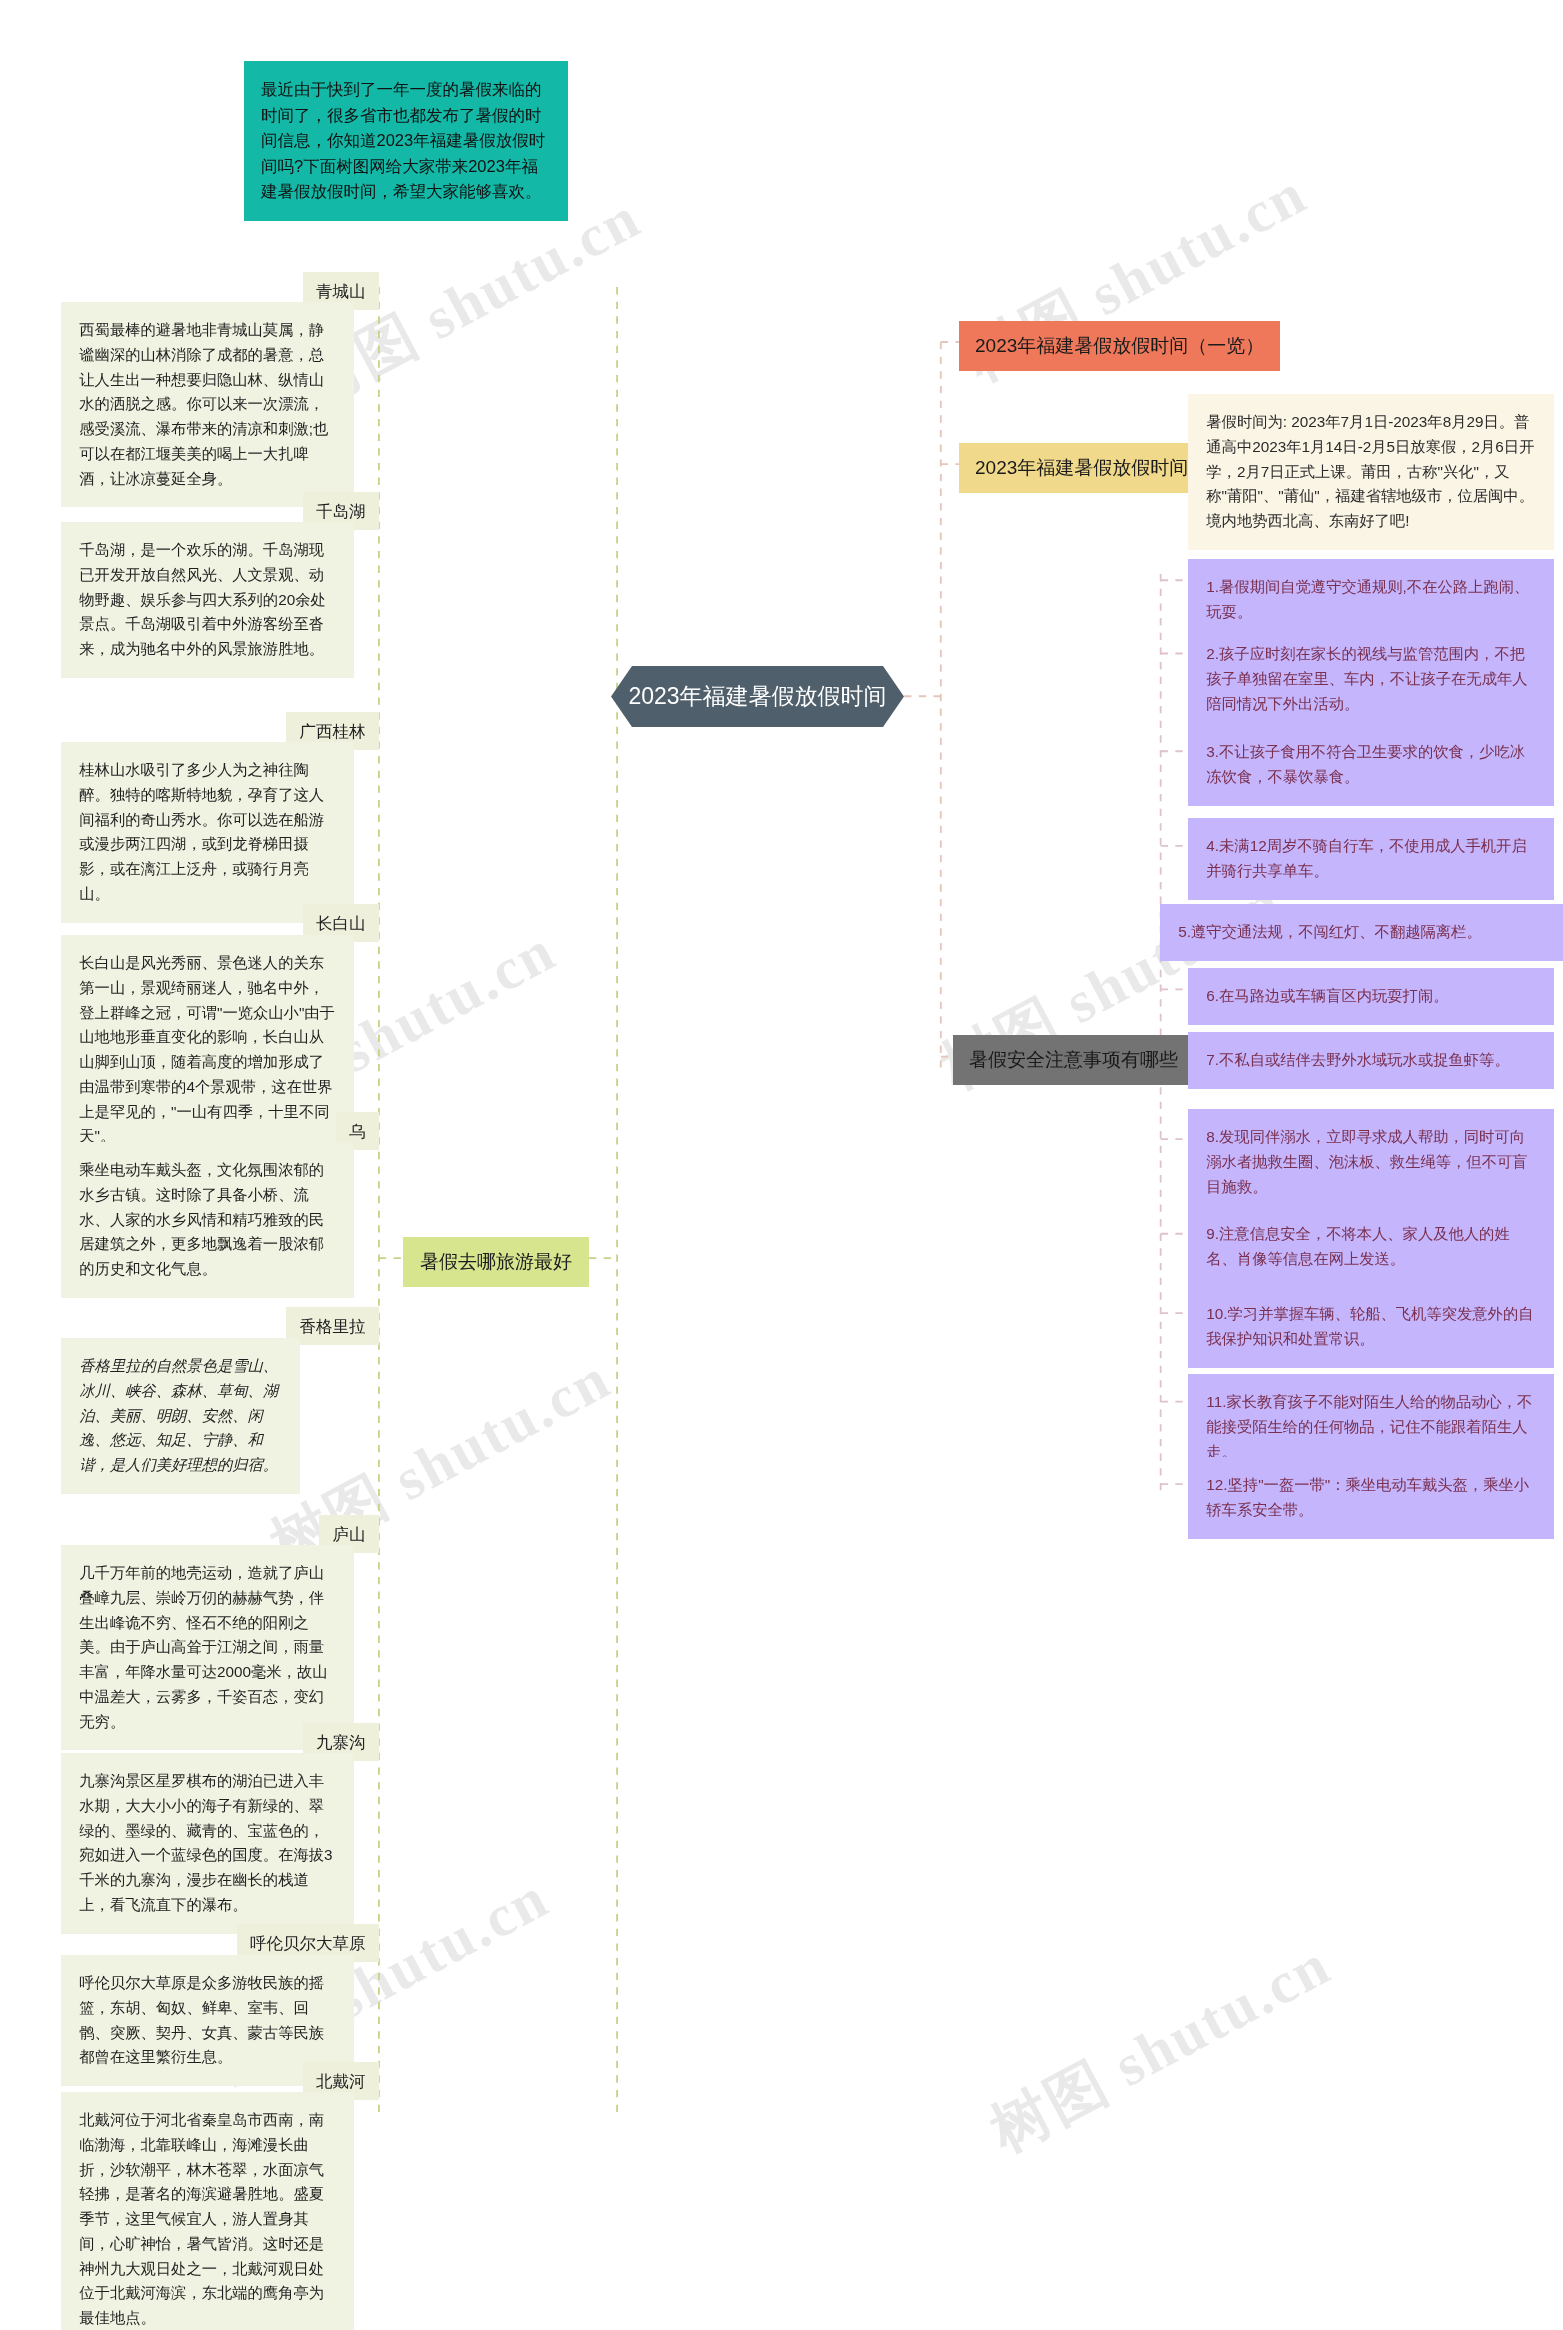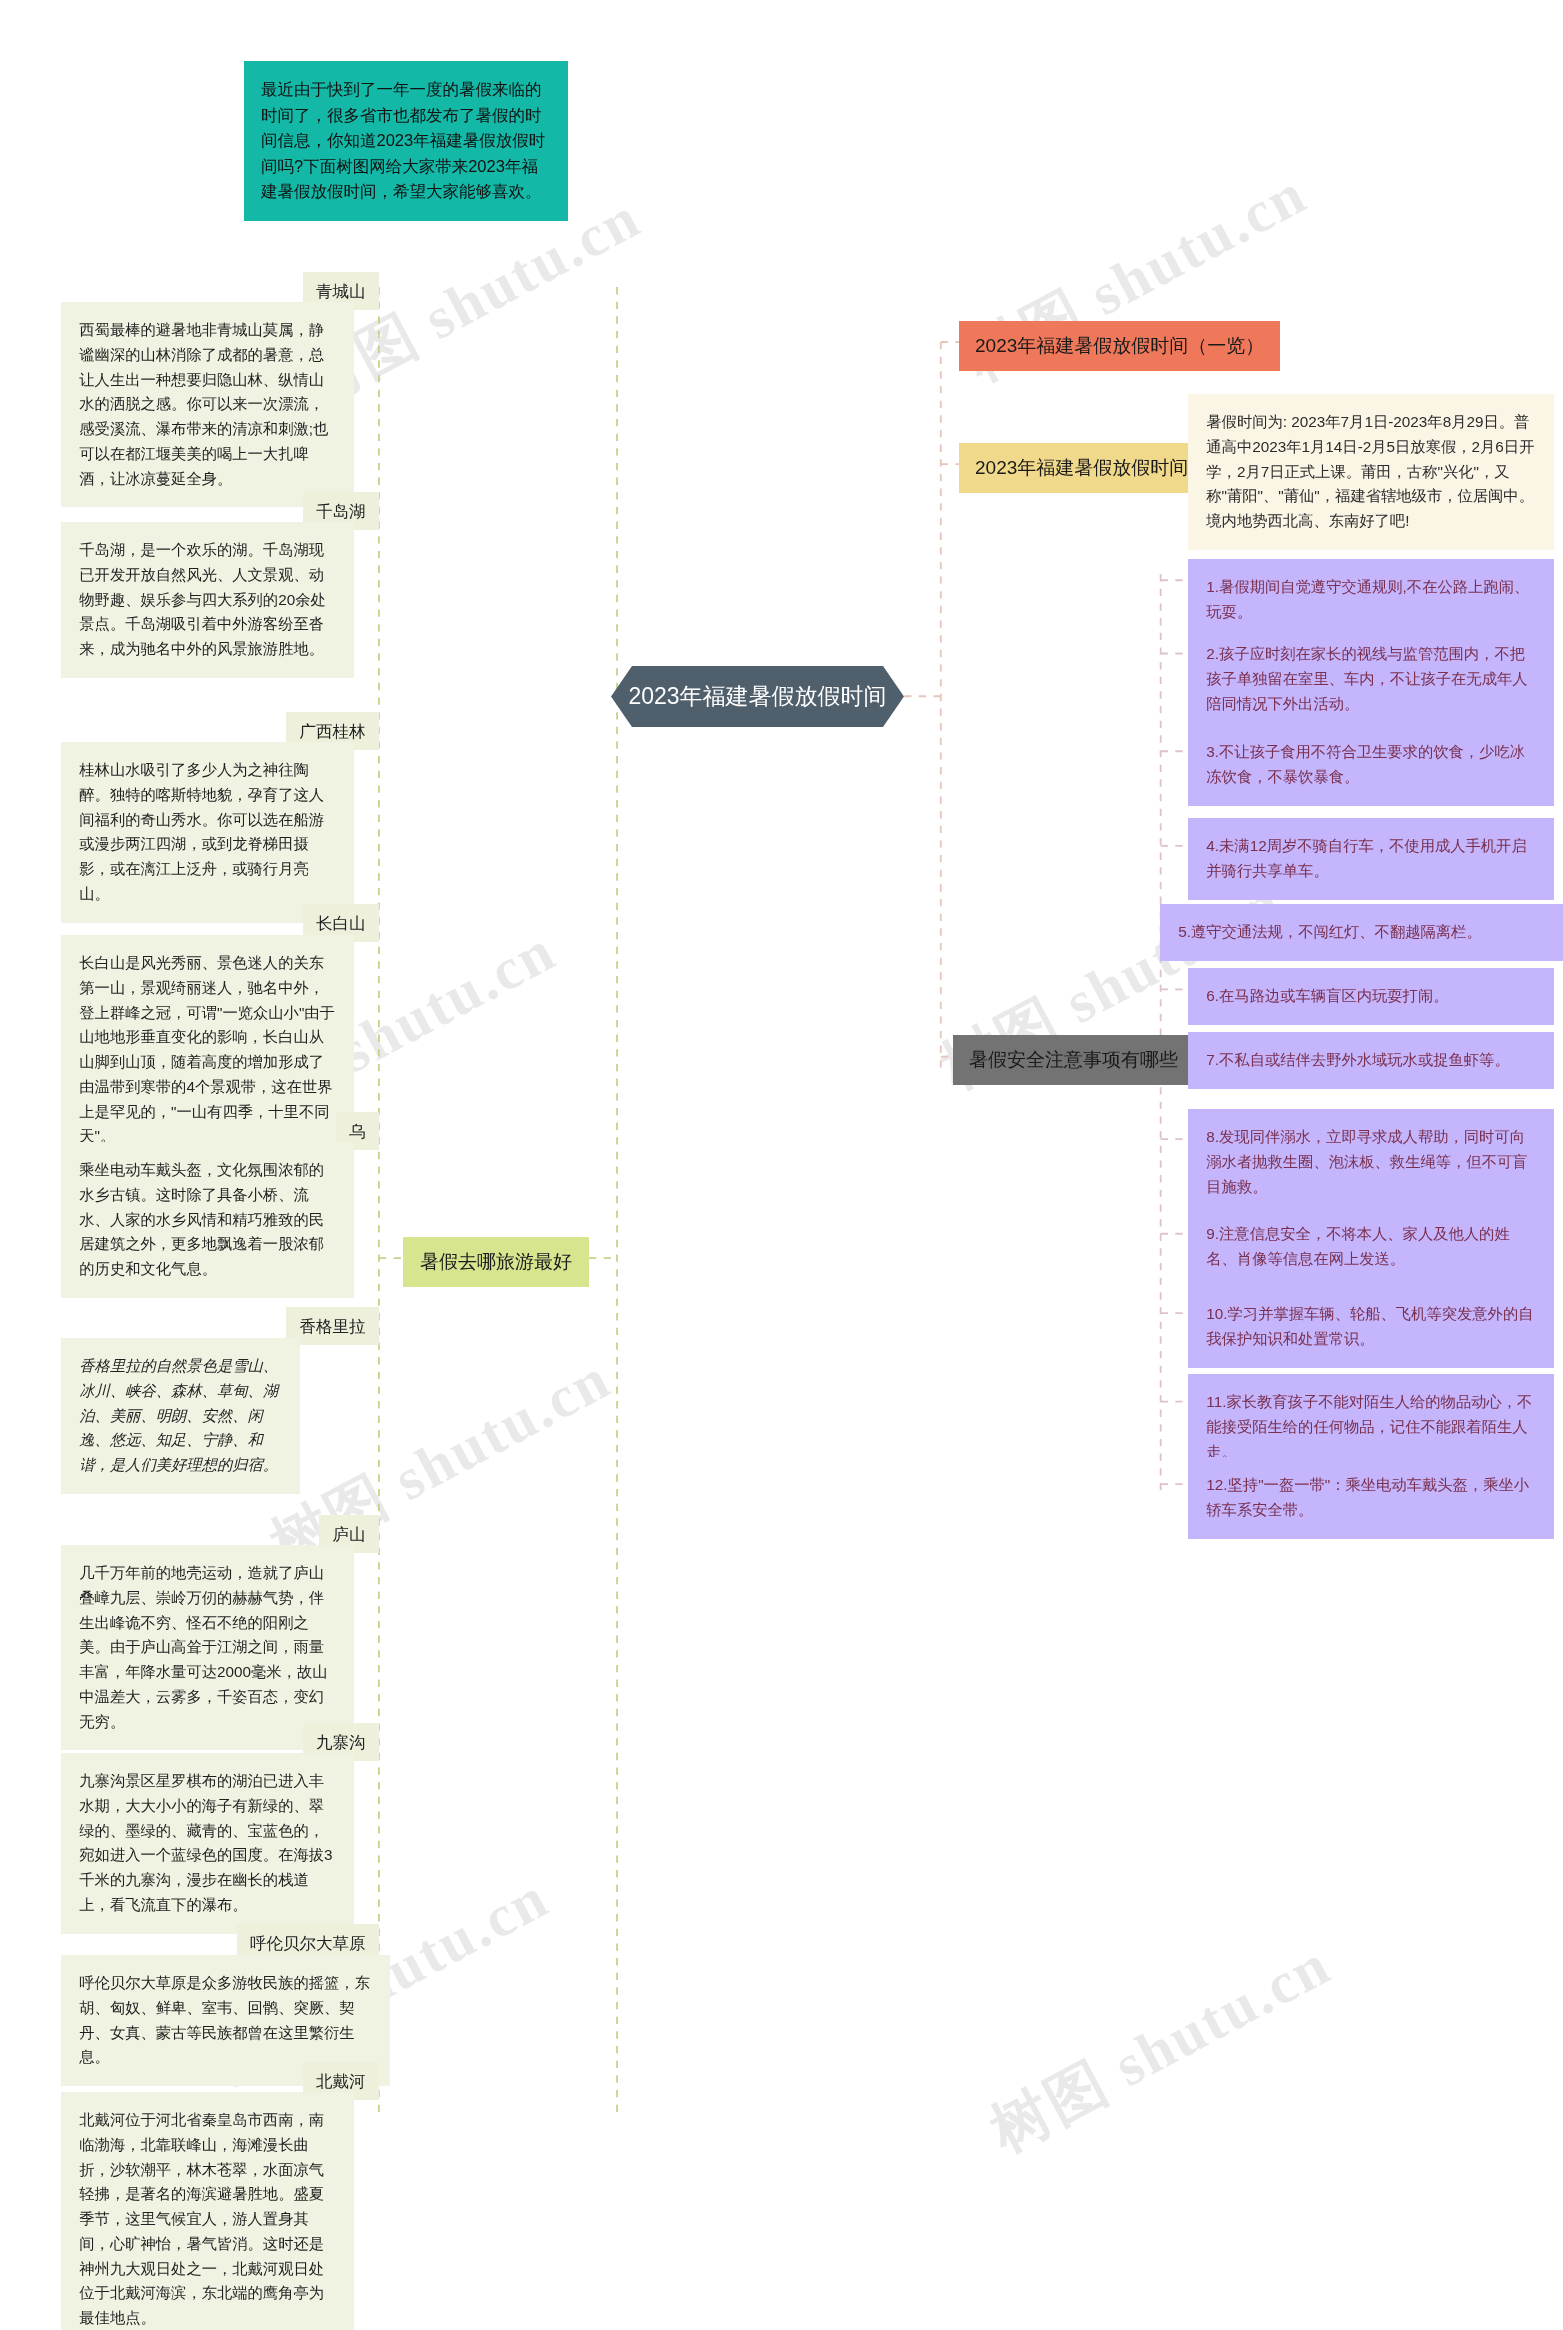--- a/index.html
+++ b/index.html
@@ -147,21 +147,21 @@
     <div class="node body body-left" style="left: 61px; top: 935px; width: 293px; min-height: 156px;"><span>长白山是风光秀丽、景色迷人的关东第一山，景观绮丽迷人，驰名中外，登上群峰之冠，可谓"一览众山小"由于山地地形垂直变化的影响，长白山从山脚到山顶，随着高度的增加形成了由温带到寒带的4个景观带，这在世界上是罕见的，"一山有四季，十里不同天"。</span></div>
     <div class="node lbl lbl-left" style="right: 1185px; top: 1112px;"><span>乌</span></div>
     <div class="node body body-left" style="left: 61px; top: 1142px; width: 293px; min-height: 107px;"><span>乘坐电动车戴头盔，文化氛围浓郁的水乡古镇。这时除了具备小桥、流水、人家的水乡风情和精巧雅致的民居建筑之外，更多地飘逸着一股浓郁的历史和文化气息。</span></div>
     <div class="node lbl lbl-left" style="right: 1185px; top: 1307px;"><span>香格里拉</span></div>
     <div class="node body body-left" style="left: 61px; top: 1338px; width: 239px; min-height: 107px; font-style: italic;"><span>香格里拉的自然景色是雪山、冰川、峡谷、森林、草甸、湖泊、美丽、明朗、安然、闲逸、悠远、知足、宁静、和谐，是人们美好理想的归宿。</span></div>
     <div class="node lbl lbl-left" style="right: 1185px; top: 1515px;"><span>庐山</span></div>
     <div class="node body body-left" style="left: 61px; top: 1545px; width: 293px; min-height: 131px;"><span>几千万年前的地壳运动，造就了庐山叠嶂九层、崇岭万仞的赫赫气势，伴生出峰诡不穷、怪石不绝的阳刚之美。由于庐山高耸于江湖之间，雨量丰富，年降水量可达2000毫米，故山中温差大，云雾多，千姿百态，变幻无穷。</span></div>
     <div class="node lbl lbl-left" style="right: 1185px; top: 1723px;"><span>九寨沟</span></div>
     <div class="node body body-left" style="left: 61px; top: 1753px; width: 293px; min-height: 131px;"><span>九寨沟景区星罗棋布的湖泊已进入丰水期，大大小小的海子有新绿的、翠绿的、墨绿的、藏青的、宝蓝色的，宛如进入一个蓝绿色的国度。在海拔3千米的九寨沟，漫步在幽长的栈道上，看飞流直下的瀑布。</span></div>
     <div class="node lbl lbl-left" style="right: 1185px; top: 1924px;"><span>呼伦贝尔大草原</span></div>
-    <div class="node body body-left" style="left: 61px; top: 1955px; width: 329px; min-height: 82px;"><span>呼伦贝尔大草原是众多游牧民族的摇篮，东胡、匈奴、鲜卑、室韦、回鹘、突厥、契丹、女真、蒙古等民族都曾在这里繁衍生息。</span></div>
+    <div class="node body body-left" style="left: 61px; top: 1955px; width: 293px; min-height: 82px;"><span>呼伦贝尔大草原是众多游牧民族的摇篮，东胡、匈奴、鲜卑、室韦、回鹘、突厥、契丹、女真、蒙古等民族都曾在这里繁衍生息。</span></div>
     <div class="node lbl lbl-left" style="right: 1185px; top: 2062px;"><span>北戴河</span></div>
     <div class="node body body-left" style="left: 61px; top: 2092px; width: 293px; min-height: 180px;"><span>北戴河位于河北省秦皇岛市西南，南临渤海，北靠联峰山，海滩漫长曲折，沙软潮平，林木苍翠，水面凉气轻拂，是著名的海滨避暑胜地。盛夏季节，这里气候宜人，游人置身其间，心旷神怡，暑气皆消。这时还是神州九大观日处之一，北戴河观日处位于北戴河海滨，东北端的鹰角亭为最佳地点。</span></div>
   </div>
 
 <div class="node node-orange" style="left:959px;top:321px;">
   <span>2023年福建暑假放假时间（一览）</span>
 </div>
 
 <div class="node node-yellow" style="left:959px;top:443px;">
   <span>2023年福建暑假放假时间</span>

